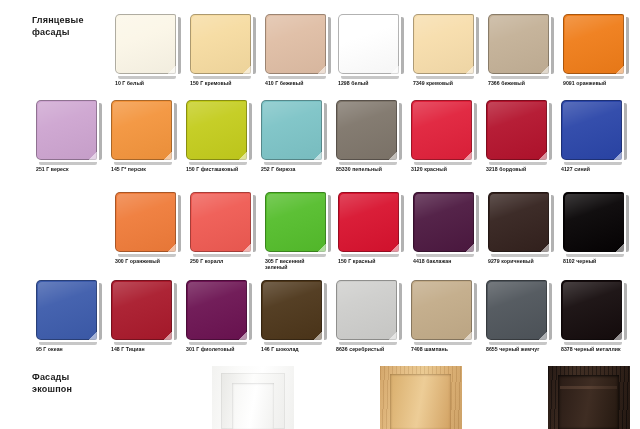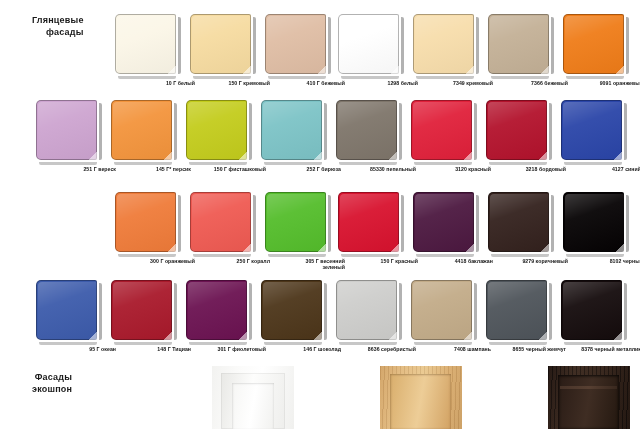--- a/index.html
+++ b/index.html
@@ -4,21 +4,21 @@
 <title>Catalog</title>
 <style>
   html,body{margin:0;padding:0;}
   body{
     width:640px;height:429px;
     background:#ffffff;
     font-family:"Liberation Sans","DejaVu Sans",sans-serif;
     overflow:hidden;
     position:relative;
   }
-  .sheet{position:relative;width:584px;height:429px;text-align:right;}
+  .sheet{position:relative;width:584px;height:429px;}
 
   
   .section-title{
     position:absolute;
     font-size:9px;
     font-weight:bold;
     color:#1a1a1a;
     line-height:12px;
     letter-spacing:.2px;
     white-space:pre-line;

